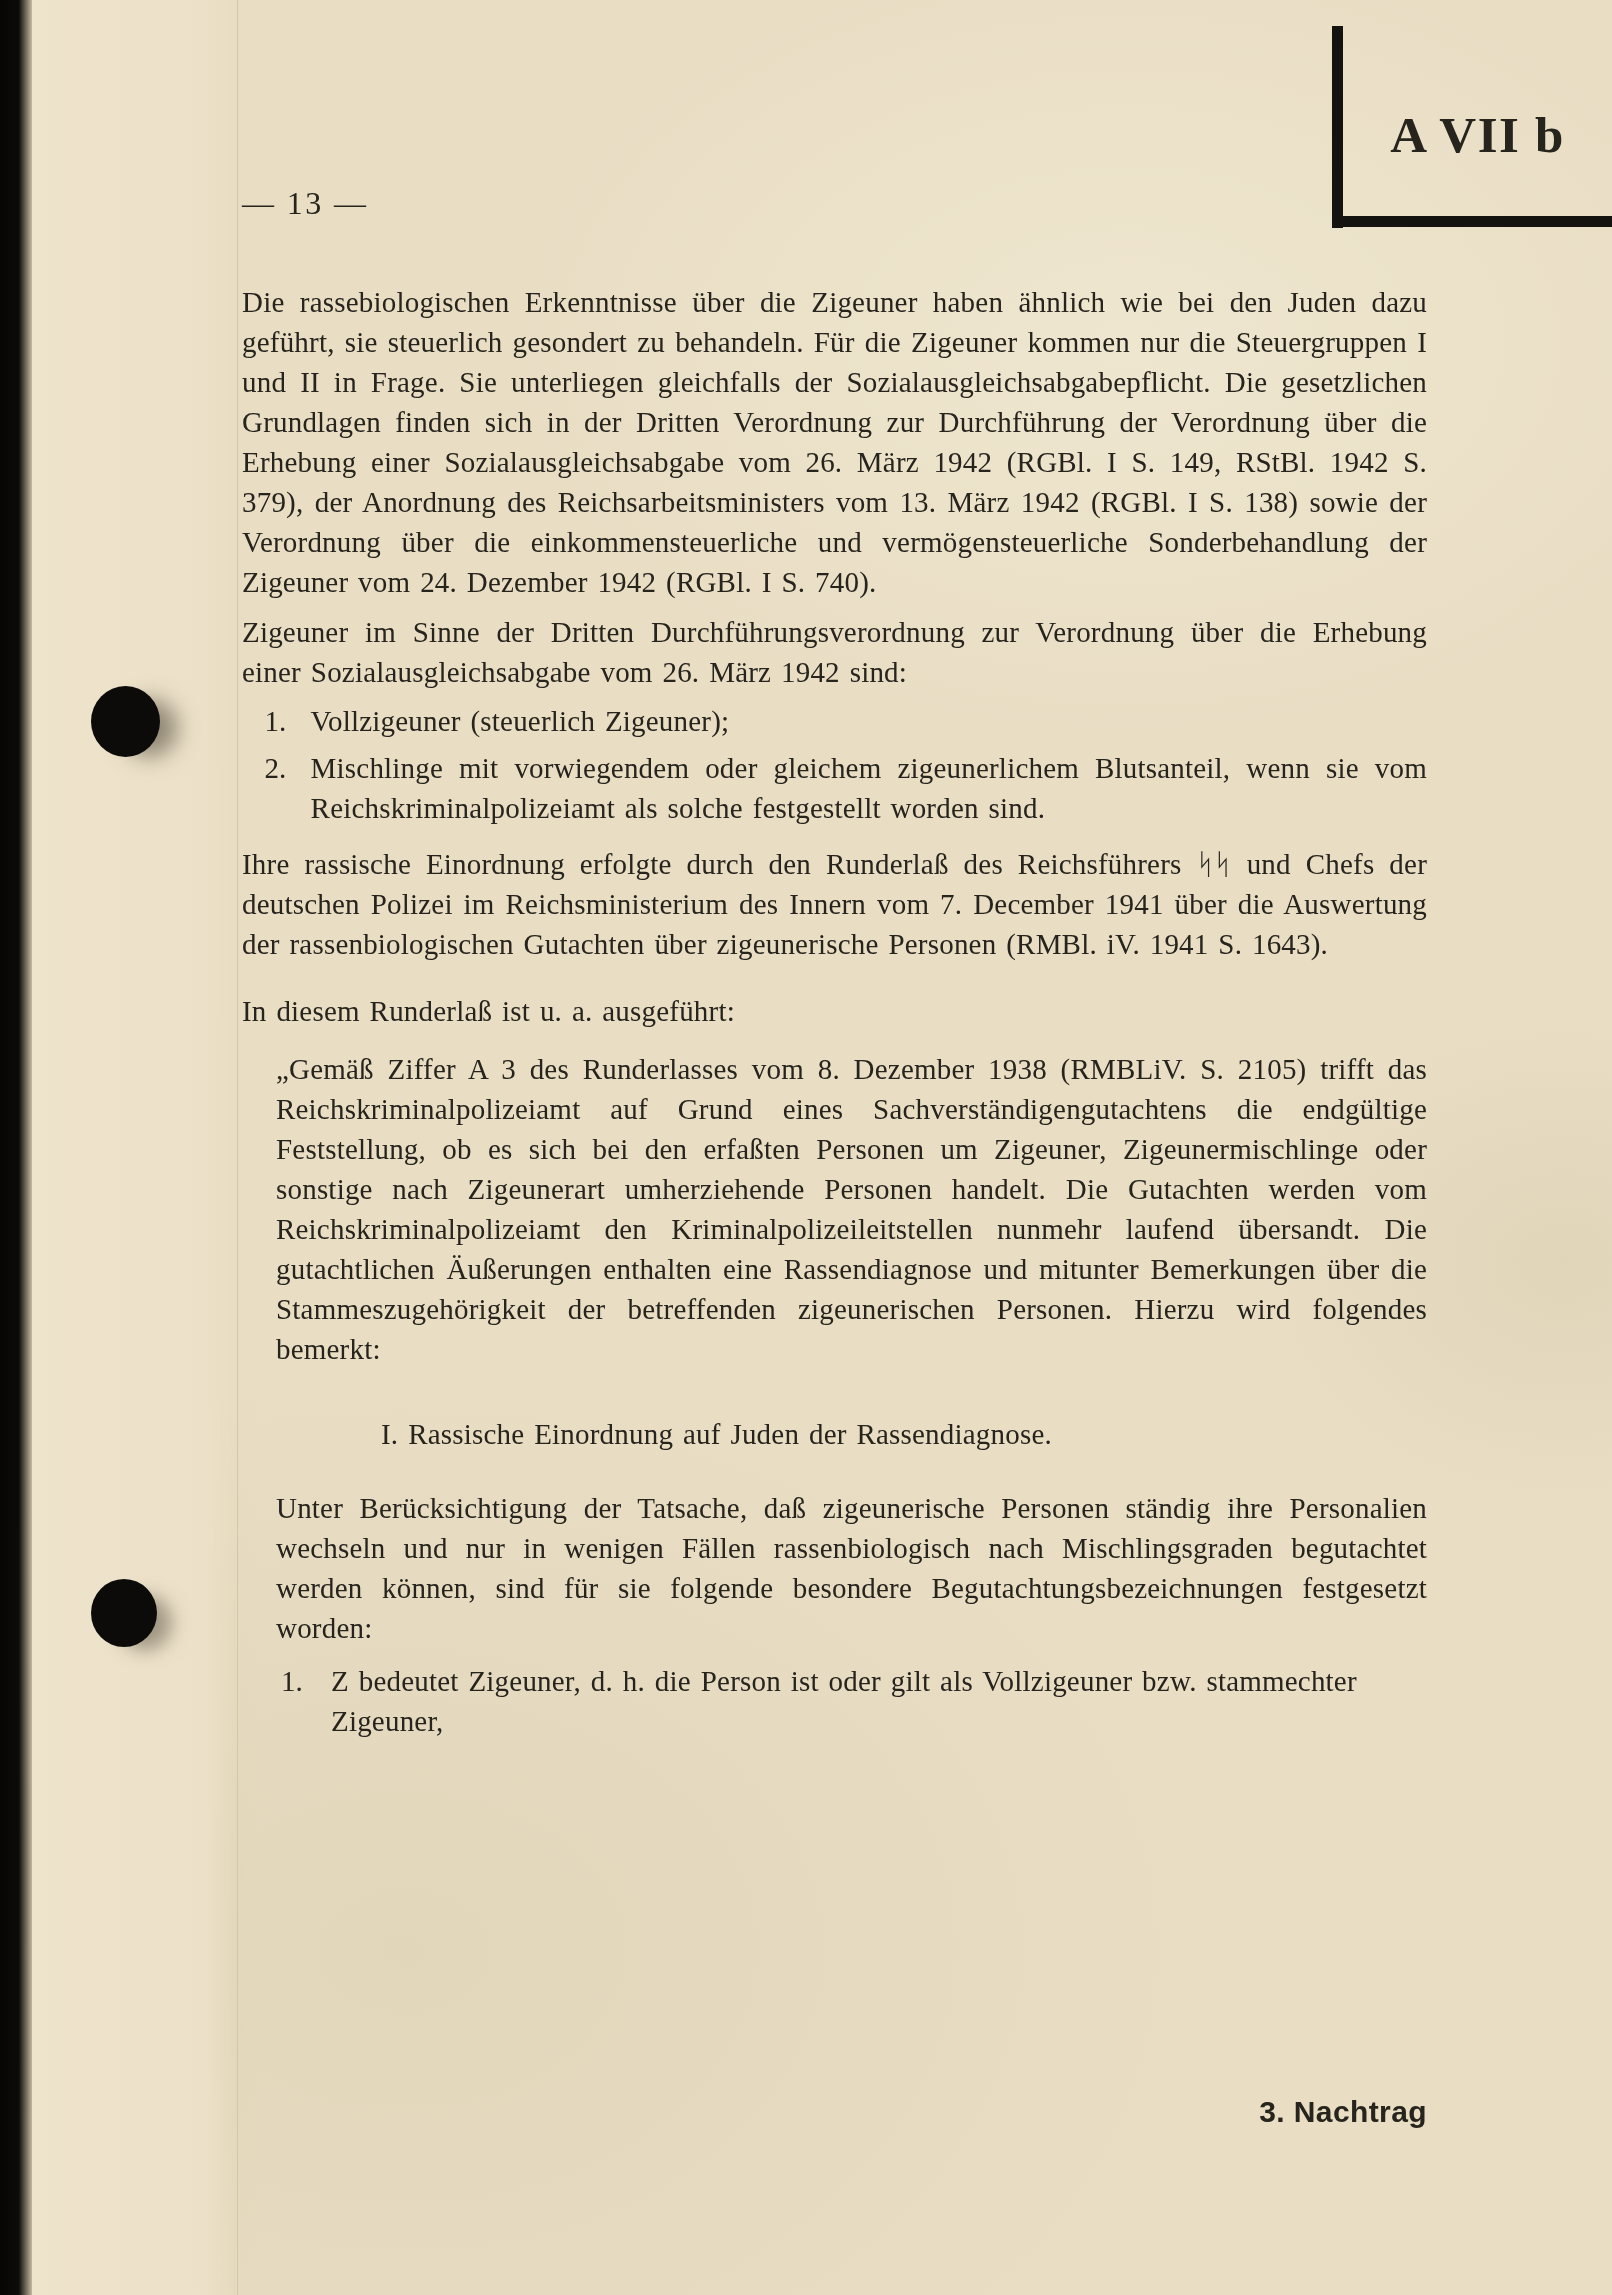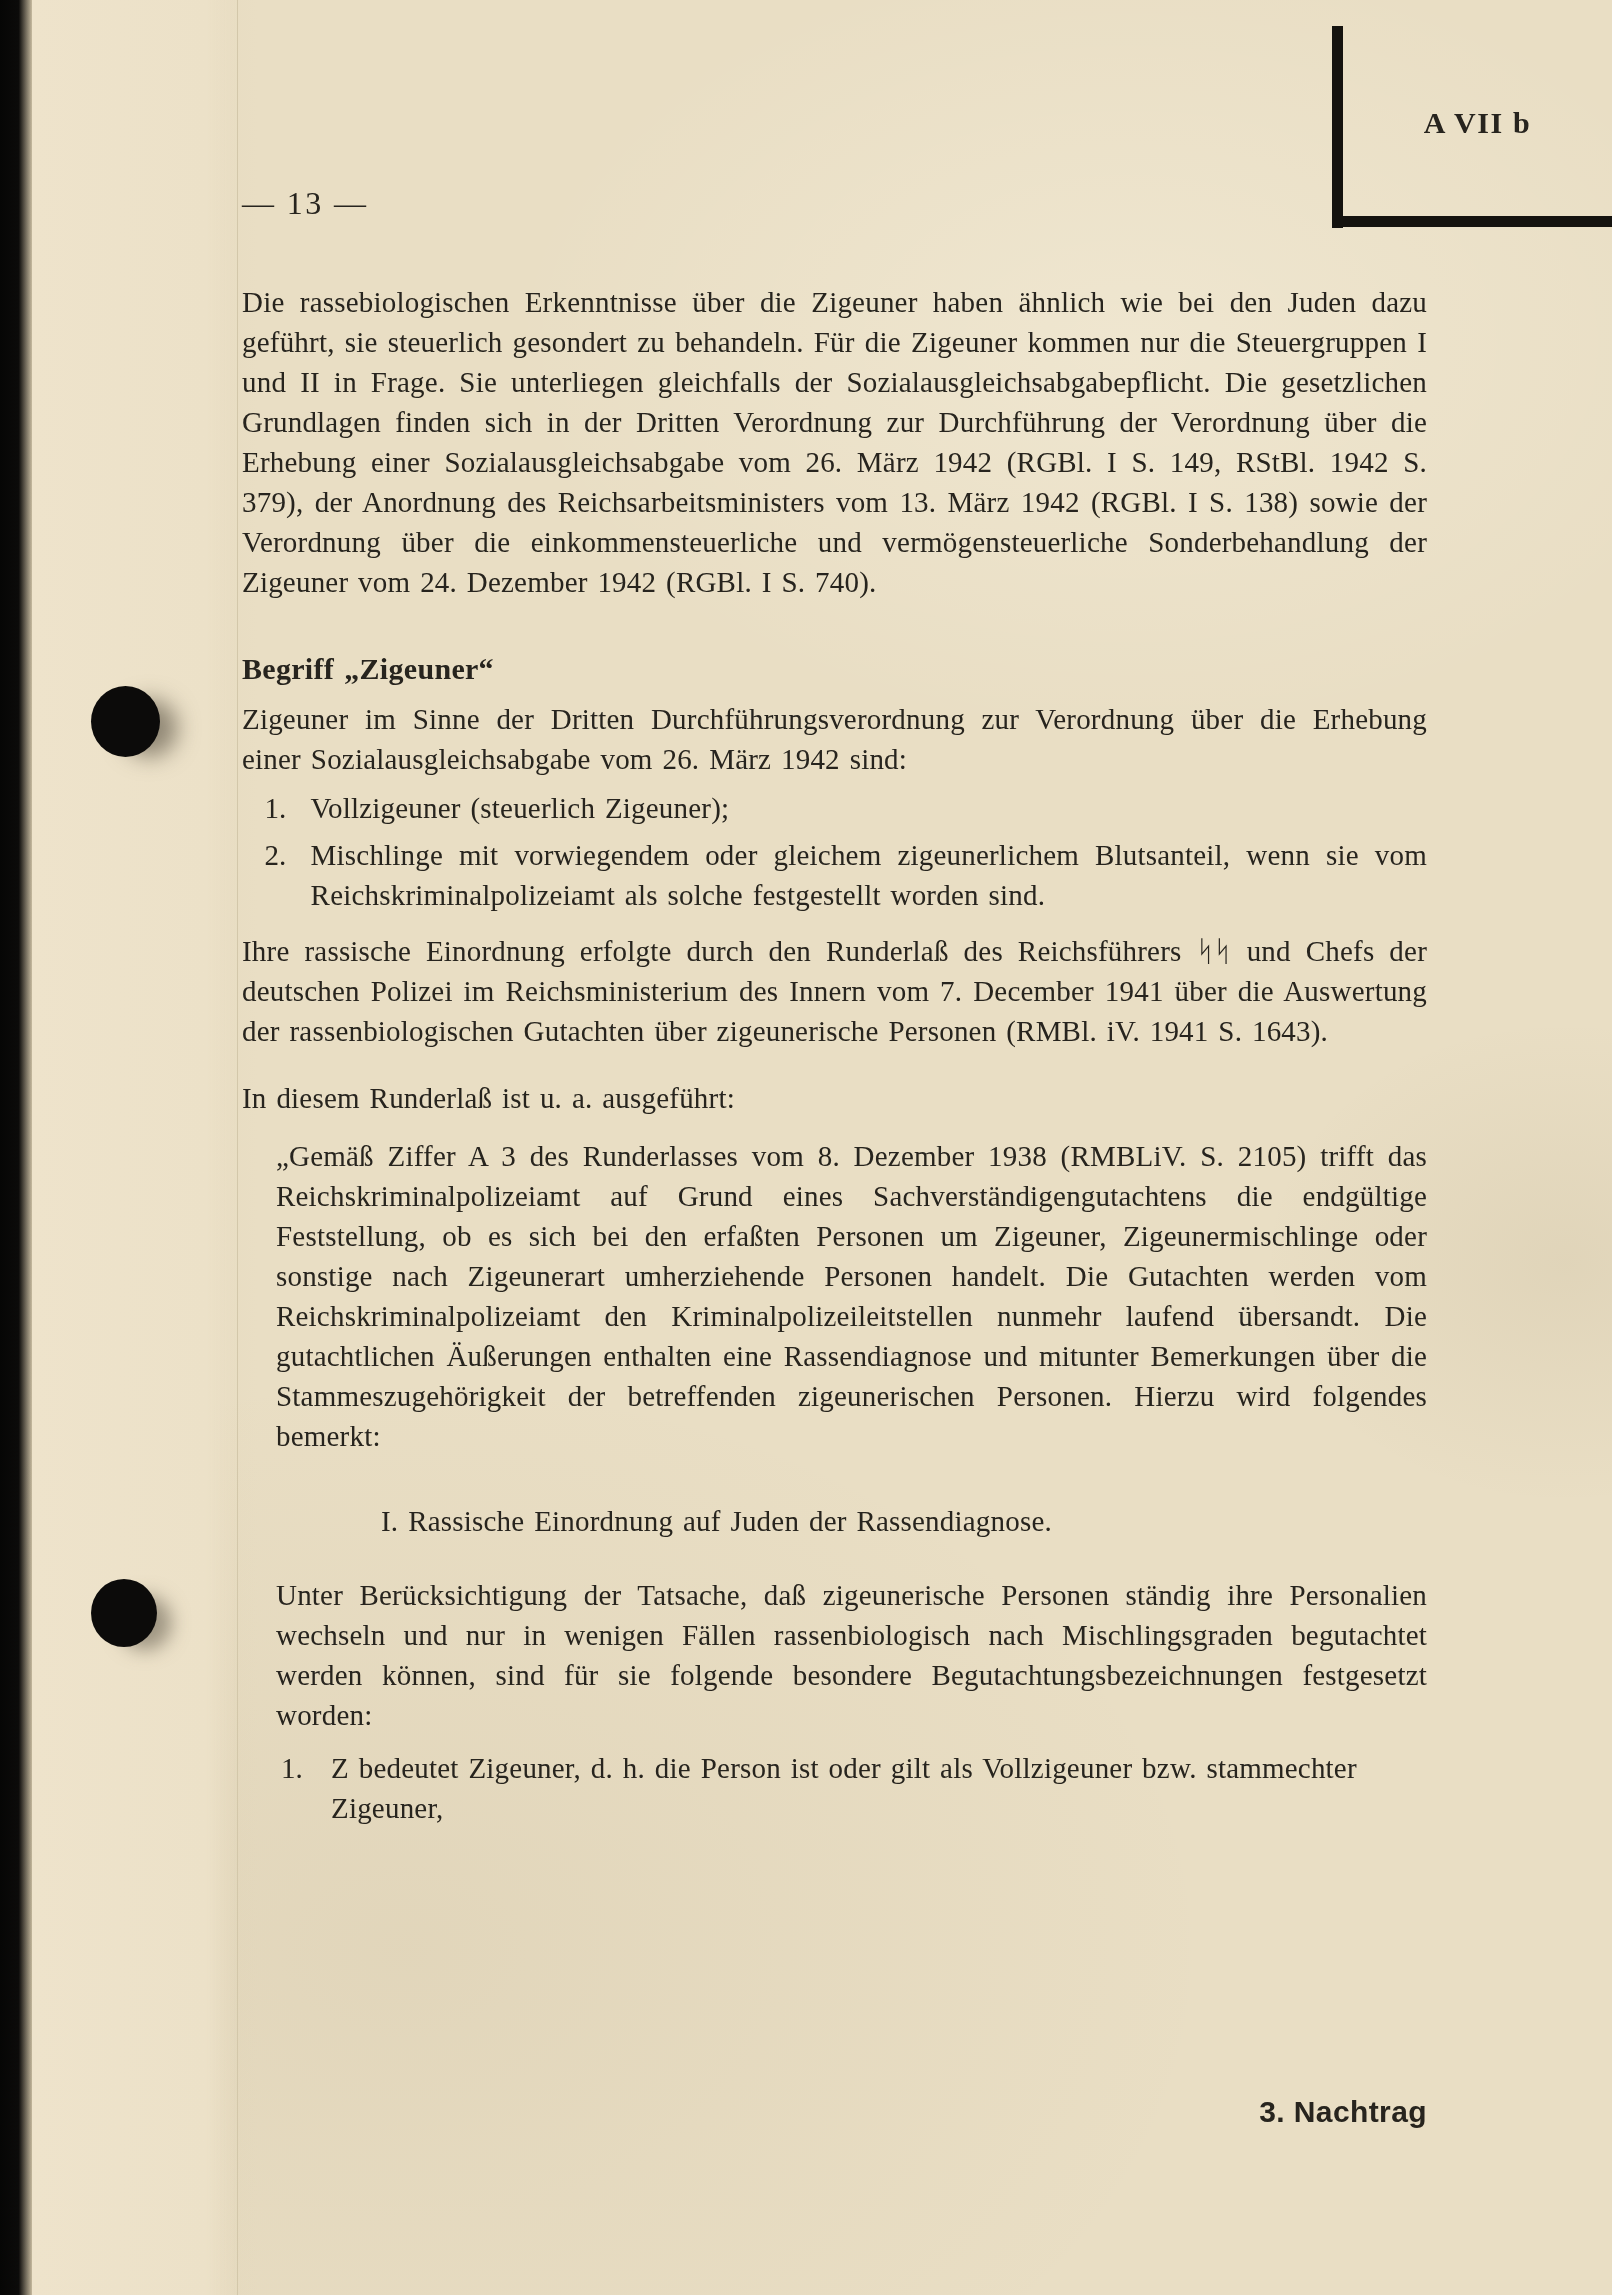--- a/index.html
+++ b/index.html
@@ -42,21 +42,21 @@
   .hole-1 { left:91px; top:686px; width:69px; height:71px;
             box-shadow:24px 6.5px 21px -6.5px rgba(95,88,72,.65); }
   .hole-2 { left:91px; top:1579px; width:66px; height:68px;
             box-shadow:21px 9.7px 18px -6.5px rgba(95,88,72,.55); }
 
   
   .bracket-v { position:absolute; left:1332px; top:26px; width:11.3px; height:202px; background:#15130f; }
   .bracket-h { position:absolute; left:1332px; top:216px; width:281px; height:11.3px; background:#15130f; }
   .corner-label {
     position:absolute; left:1343px; top:106px; width:269px;
-    text-align:center; font-size:30px; font-weight:bold; letter-spacing:1.6px;
+    text-align:center; font-size:51px; font-weight:bold; letter-spacing:1.6px;
   }
 
   .page-number {
     position:absolute; left:242px; top:185px; width:1185px;
     text-align:left; font-size:32px; letter-spacing:2.4px;
   }
 
   
   .content { position:absolute; left:242px; top:282px; width:1185px; }
 
@@ -115,21 +115,20 @@
   <div class="bracket-h"></div>
   <div class="corner-label">A VII b</div>
 
   <div class="page-number">— 13 —</div>
 
   <div class="content">
 
 
     <p class="body-text">Die rassebiologischen Erkenntnisse über die Zigeuner haben ähnlich wie bei den Juden dazu geführt, sie steuerlich gesondert zu behandeln. Für die Zigeuner kommen nur die Steuergruppen I und II in Frage. Sie unterliegen gleichfalls der Sozialausgleichsabgabepflicht. Die gesetzlichen Grundlagen finden sich in der Dritten Verordnung zur Durchführung der Verordnung über die Erhebung einer Sozialausgleichsabgabe vom 26. März 1942 (RGBl. I S. 149, RStBl. 1942 S. 379), der Anordnung des Reichsarbeitsministers vom 13. März 1942 (RGBl. I S. 138) sowie der Verordnung über die einkommensteuerliche und vermögensteuerliche Sonderbehandlung der Zigeuner vom 24. Dezember 1942 (RGBl. I S. 740).</p>
 
-    <div class="subheading body-text">Begriff „Zigeuner“</div>
 
     <p class="body-text para-definition">Zigeuner im Sinne der Dritten Durchführungsverordnung zur Verordnung über die Erhebung einer Sozialausgleichsabgabe vom 26. März 1942 sind:</p>
 
     <div class="num-list">
       <div class="num-item">
         <span class="num">1.</span>
         <div class="itxt body-text">Vollzigeuner (steuerlich Zigeuner);</div>
       </div>
       <div class="num-item">
         <span class="num">2.</span>

